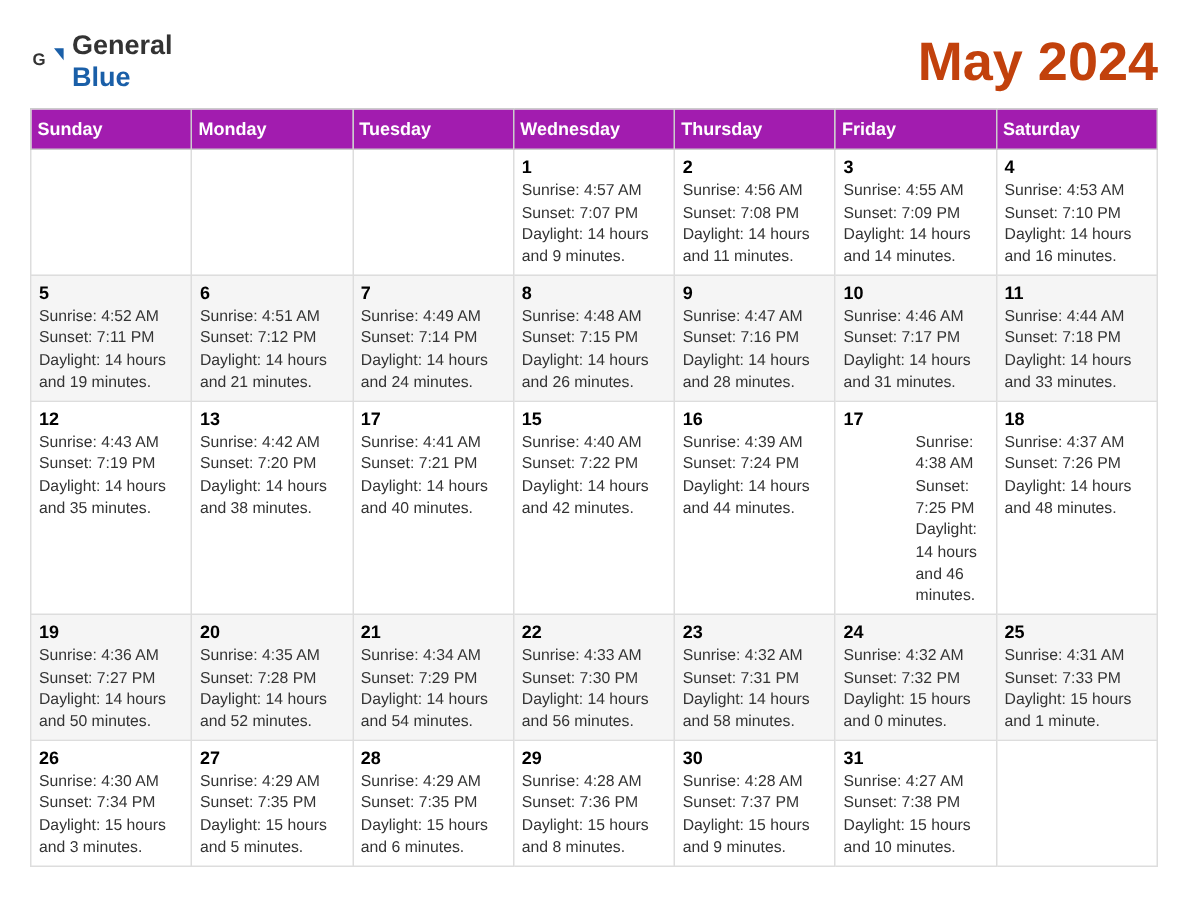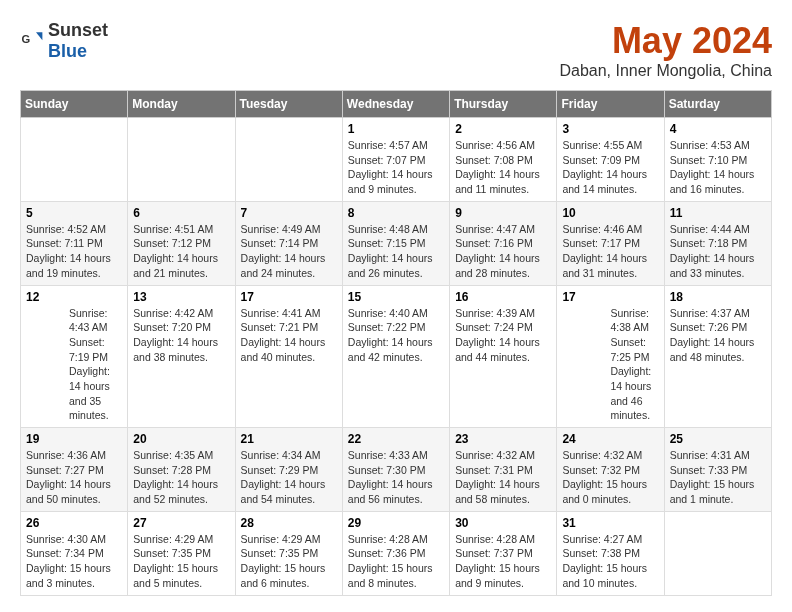--- a/index.html
+++ b/index.html
@@ -47,21 +47,21 @@
       font-size: 16px;
       color: #333;
       font-weight: normal;
     }
     .calendar {
       width: 100%;
       border-collapse: collapse;
       font-size: 11px;
     }
     .calendar th {
-      background-color: #737373;
+      background-color: #a21caf;
       color: #fff;
       padding: 6px 4px;
       text-align: left;
       font-size: 12px;
       font-weight: bold;
       border: 1px solid #ccc;
     }
     .calendar td {
       vertical-align: top;
       padding: 4px 5px;
@@ -91,27 +91,26 @@
 </head>
 <body>
 
 <div class="header-area">
   <div class="logo">
     <svg class="logo-icon" viewBox="0 0 30 30">
       <text x="2" y="18" font-size="14" font-weight="bold" fill="#333">G</text>
       <polygon points="20,4 28,4 28,14" fill="#1a5fa8"></polygon>
     </svg>
     <div>
-      <span class="logo-text-general">Sunset</span><br>
+      <span class="logo-text-general">General</span><br>
       <span class="logo-text-blue">Blue</span>
     </div>
   </div>
   <div class="title-area">
     <div class="month-title">May 2024</div>
-    <div class="location-title">Daban, Inner Mongolia, China</div>
   </div>
 </div>
 
 <table class="calendar">
   <thead>
     <tr>
     <th>Sunday</th>
         <th>Monday</th>
         <th>Tuesday</th>
         <th>Wednesday</th>
@@ -201,21 +200,21 @@
           <span class="day-num">11</span>
           <div class="day-info" style="white-space: pre-line;">Sunrise: 4:44 AM
 Sunset: 7:18 PM
 Daylight: 14 hours
 and 33 minutes.</div>
         </td>
       </tr>
       <tr>
         <td>
           <span class="day-num">12</span>
-          <div class="day-info" style="white-space: pre-line; margin-left: 43px;">Sunrise: 4:43 AM
+          <div class="day-info" style="white-space: pre-line;">Sunrise: 4:43 AM
 Sunset: 7:19 PM
 Daylight: 14 hours
 and 35 minutes.</div>
         </td>
         <td>
           <span class="day-num">13</span>
           <div class="day-info" style="white-space: pre-line;">Sunrise: 4:42 AM
 Sunset: 7:20 PM
 Daylight: 14 hours
 and 38 minutes.</div>

